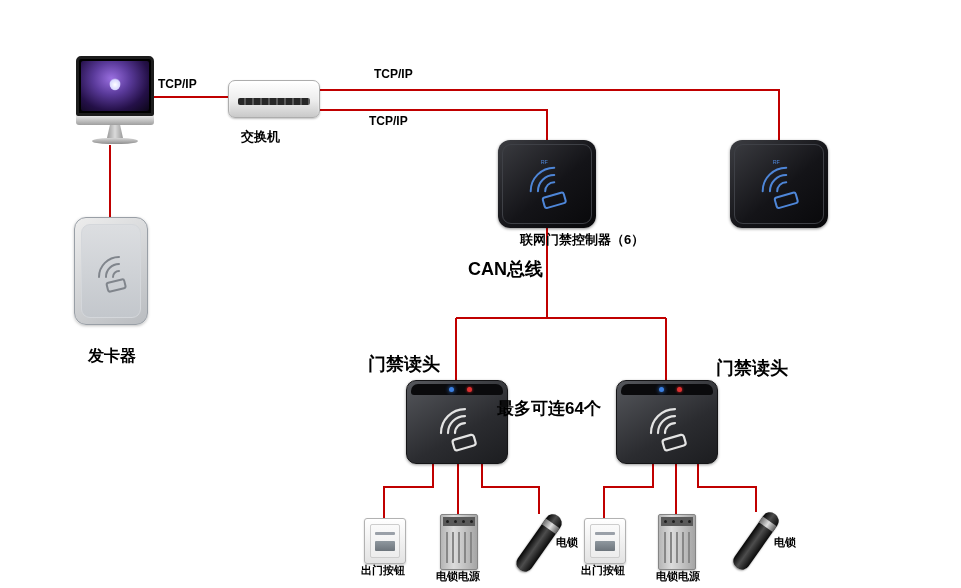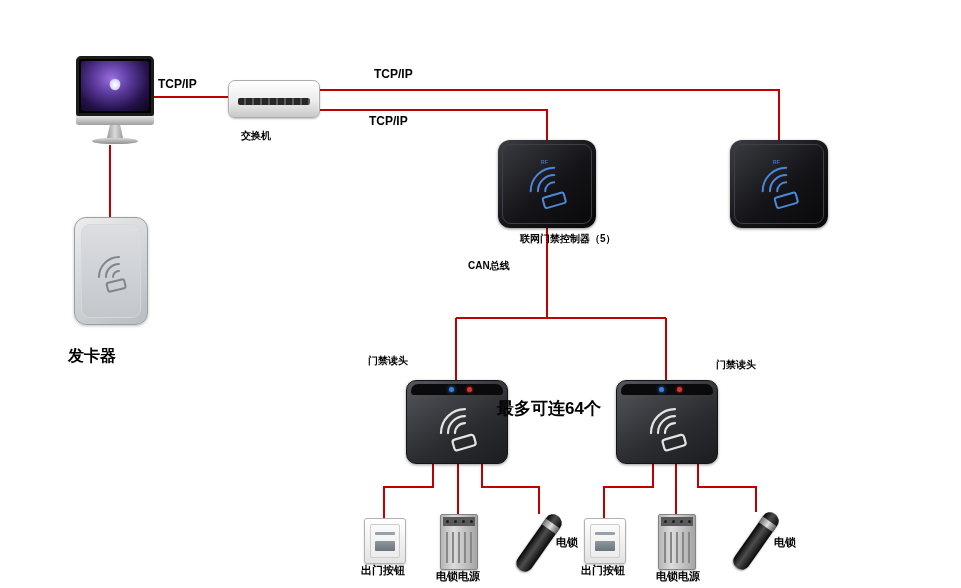--- a/index.html
+++ b/index.html
@@ -7,22 +7,22 @@
     position:relative;width:961px;height:588px;background:#ffffff;overflow:hidden;
     font-family:"Liberation Sans","DejaVu Sans",sans-serif;color:#000;
   }
   
   .wires{position:absolute;left:0;top:0;width:961px;height:588px;pointer-events:none;}
   .wire{fill:none;stroke:var(--line-color,#c00000);stroke-width:2;}
   
   .lbl{position:absolute;font-weight:bold;color:#000;white-space:nowrap;line-height:1.1;}
   .lbl-tcp{font-size:12px;}
   .lbl-sm{font-size:11px;}
-  .lbl-md{font-size:10px;}
-  .lbl-lg{font-size:10px;}
+  .lbl-md{font-size:18px;}
+  .lbl-lg{font-size:13px;}
   .lbl-xl{font-size:17px;}
   
   .imac{position:absolute;left:76px;top:56px;width:78px;}
   .imac-screen{box-sizing:border-box;width:78px;height:60px;background:#000;border:3px solid #1c1c1c;border-radius:5px 5px 2px 2px;position:relative;overflow:hidden;}
   .imac-wall{position:absolute;inset:2px;border-radius:2px;background:radial-gradient(ellipse at 45% 35%,#9a6fe0 0%,#5a3a9a 35%,#241048 70%,#0c0618 100%);}
   .apple-logo{position:absolute;left:50%;top:46%;width:11px;height:13px;transform:translate(-50%,-50%);background:radial-gradient(circle at 50% 55%,#ffffff 0%,#d8d8ff 55%,rgba(255,255,255,0) 72%);border-radius:50%;}
   .imac-chin{width:78px;height:9px;background:linear-gradient(#e6e6e6,#9f9f9f);border-radius:0 0 3px 3px;}
   .imac-neck{width:16px;height:13px;margin:0 auto;background:linear-gradient(90deg,#9a9a9a,#dadada,#9a9a9a);clip-path:polygon(18% 0,82% 0,100% 100%,0 100%);}
   .imac-base{width:46px;height:6px;margin:0 auto;background:linear-gradient(#d6d6d6,#8f8f8f);border-radius:50%/70%;}
   
@@ -220,22 +220,22 @@
   <div class="lock lock-r">
     <div class="lock-body">
       <div class="lock-band"></div>
     </div>
   </div>
 
   <div class="lbl lbl-tcp" style="left:158px;top:78px;">TCP/IP</div>
   <div class="lbl lbl-tcp" style="left:374px;top:68px;">TCP/IP</div>
   <div class="lbl lbl-tcp" style="left:369px;top:115px;">TCP/IP</div>
   <div class="lbl lbl-lg" style="left:241px;top:130px;">交换机</div>
-  <div class="lbl lbl-lg" style="left:520px;top:233px;">联网门禁控制器（5）</div>
-  <div class="lbl" style="left:68px;top:347px;font-size:16px;">发卡器</div>
+  <div class="lbl lbl-lg" style="left:520px;top:233px;">联网门禁控制器（6）</div>
+  <div class="lbl" style="left:88px;top:347px;font-size:16px;">发卡器</div>
   <div class="lbl lbl-md" style="left:468px;top:260px;">CAN总线</div>
   <div class="lbl lbl-md" style="left:368px;top:355px;">门禁读头</div>
   <div class="lbl lbl-md" style="left:716px;top:359px;">门禁读头</div>
   <div class="lbl lbl-xl" style="left:497px;top:400px;text-align:right;">最多可连64个</div>
   <div class="lbl lbl-sm" style="left:361px;top:564px;">出门按钮</div>
   <div class="lbl lbl-sm" style="left:436px;top:570px;">电锁电源</div>
   <div class="lbl lbl-sm" style="left:556px;top:536px;">电锁</div>
   <div class="lbl lbl-sm" style="left:581px;top:564px;">出门按钮</div>
   <div class="lbl lbl-sm" style="left:656px;top:570px;">电锁电源</div>
   <div class="lbl lbl-sm" style="left:774px;top:536px;">电锁</div>

